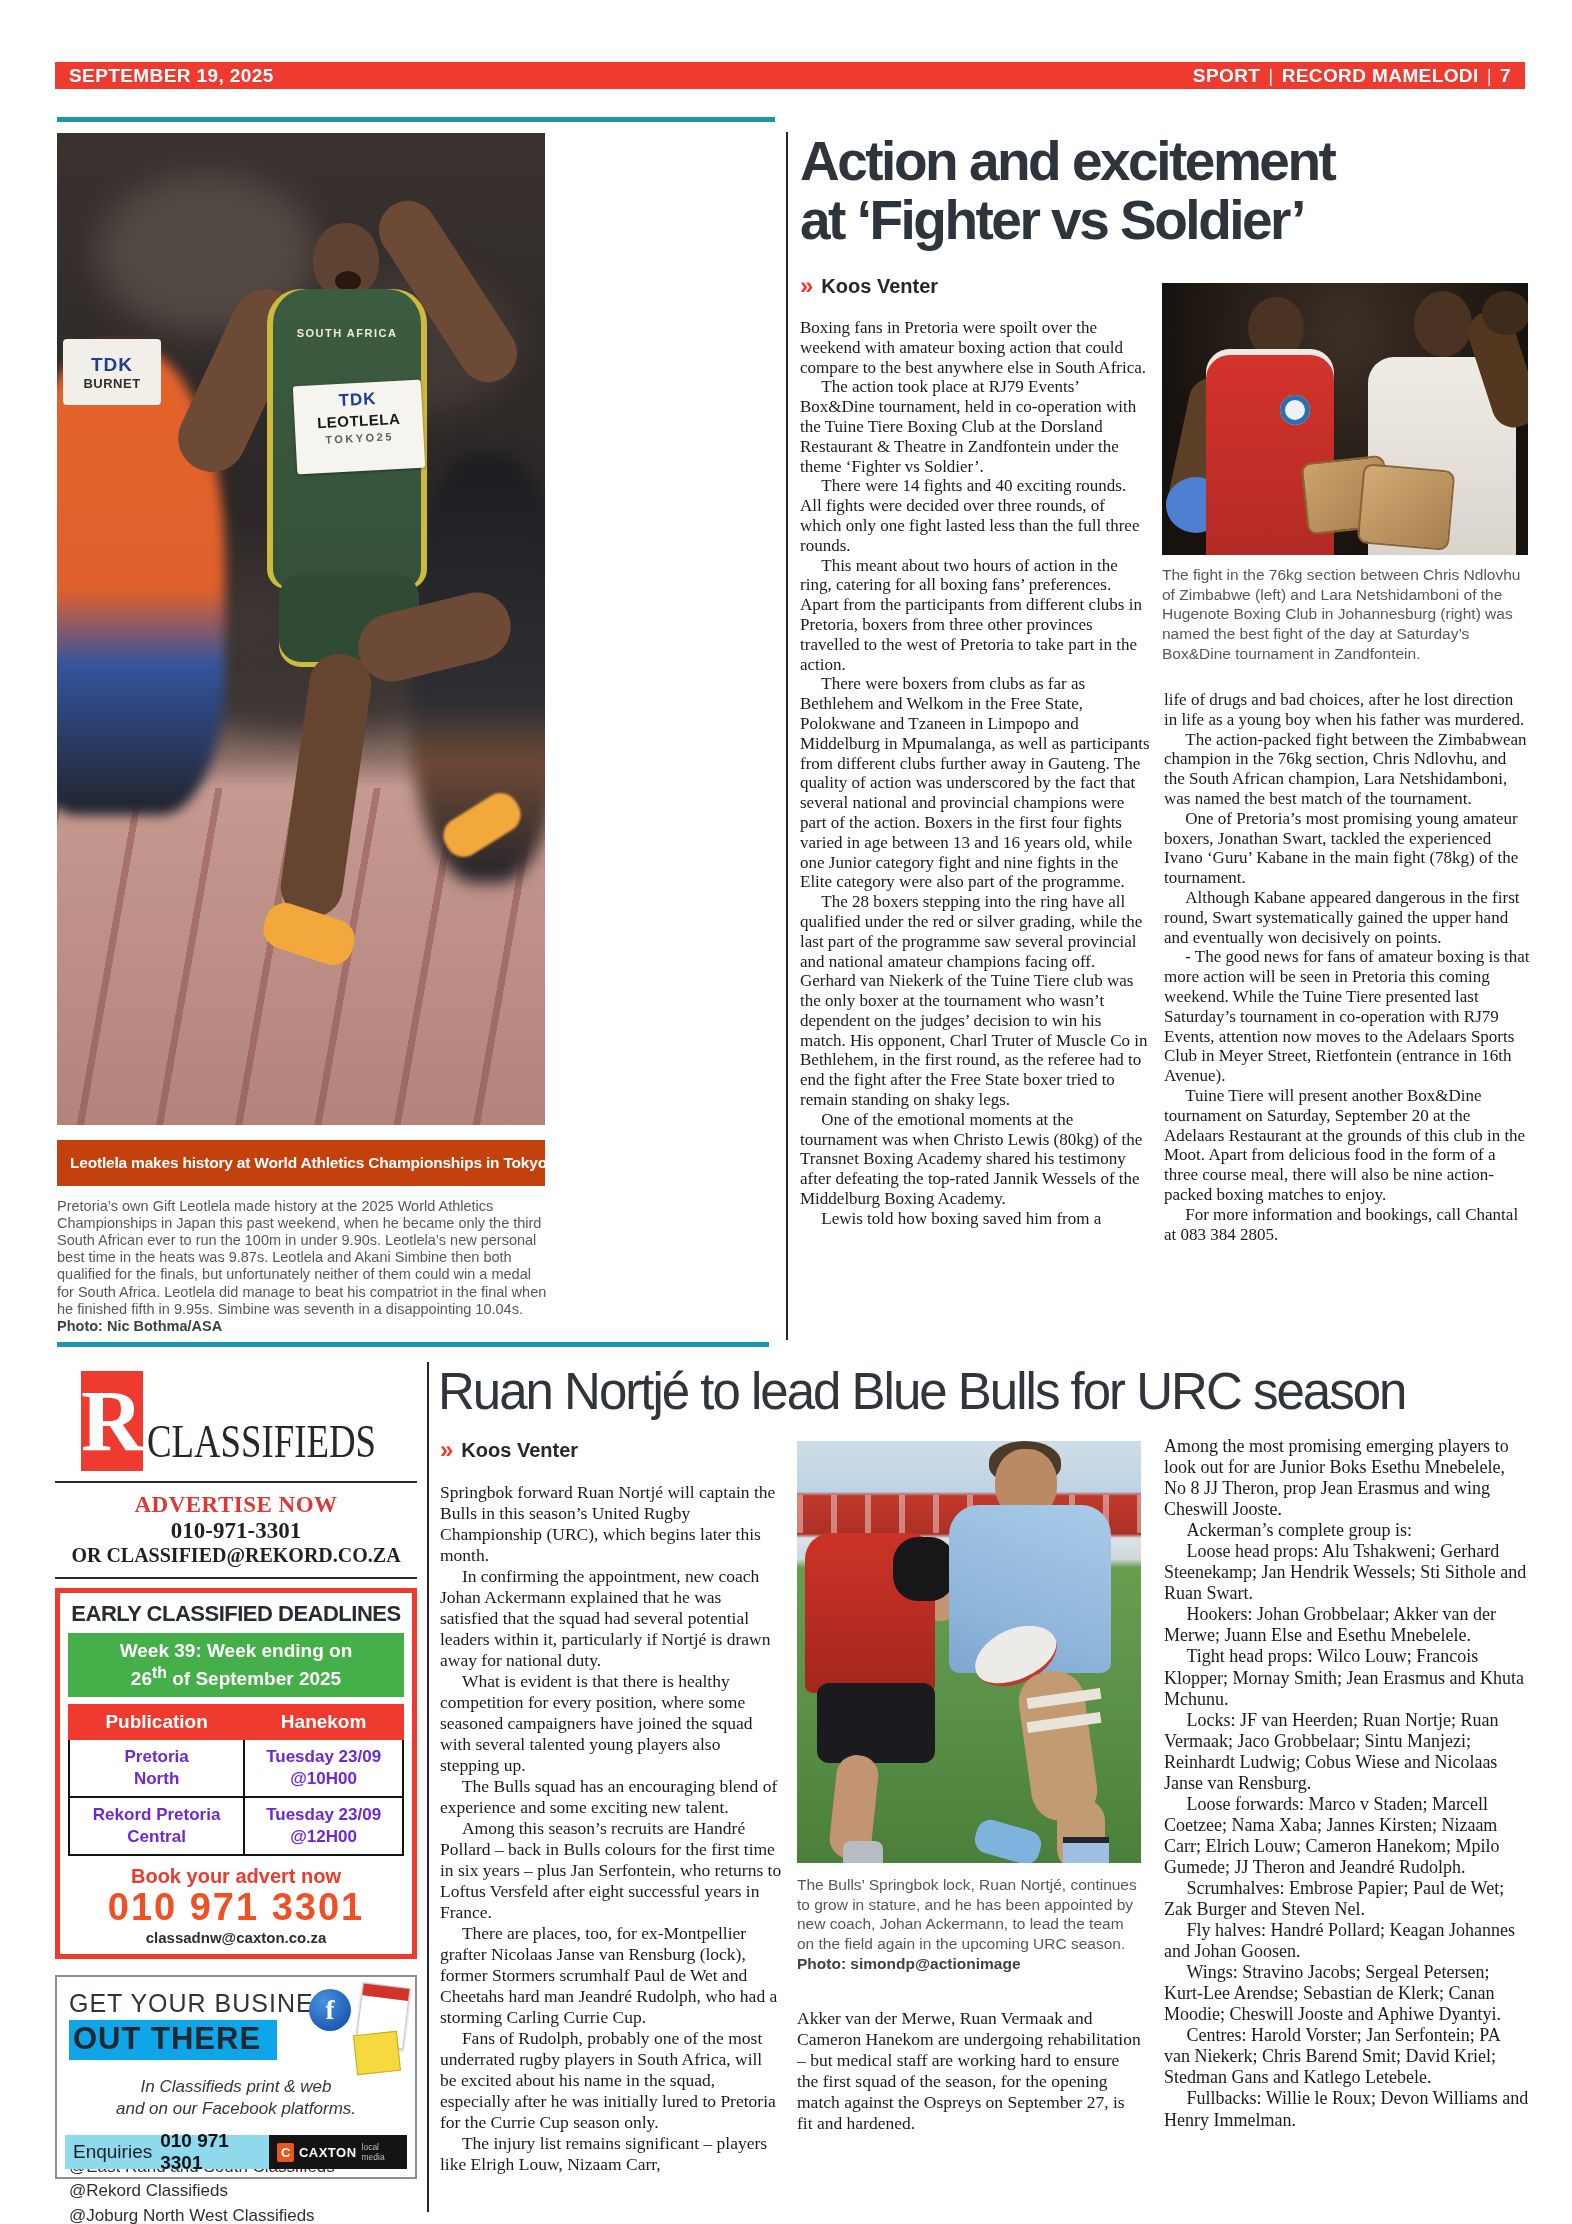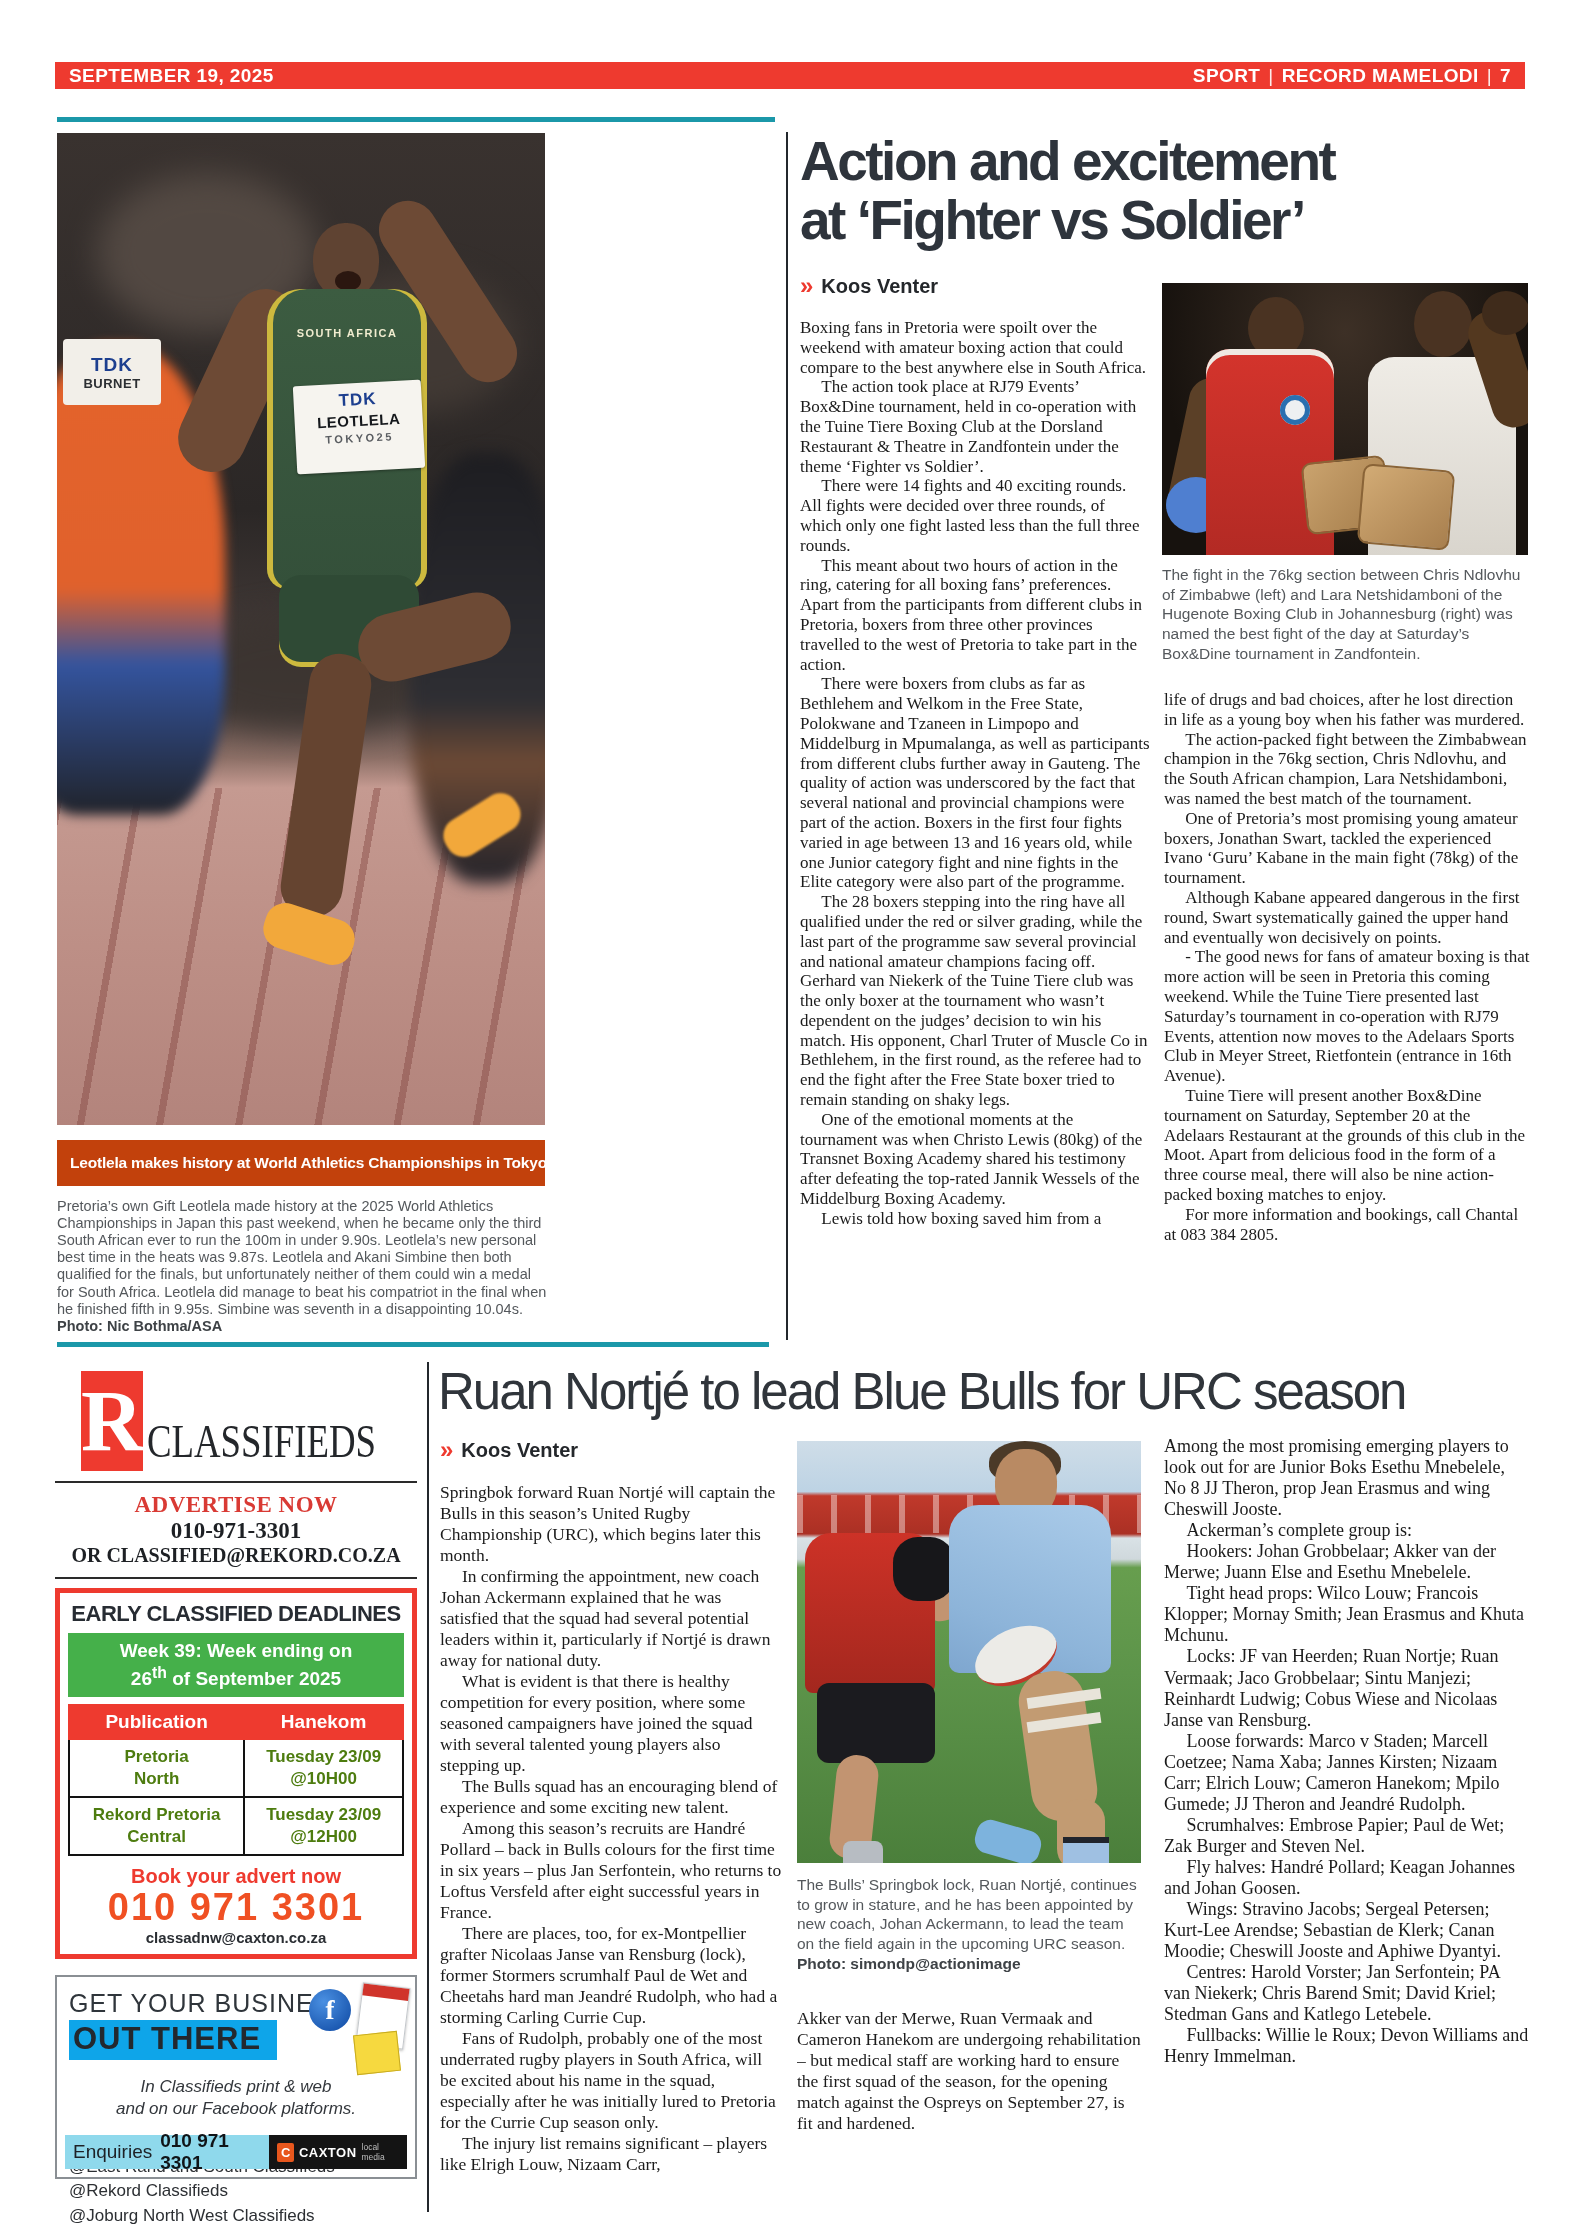--- a/index.html
+++ b/index.html
@@ -129,21 +129,21 @@
   .cls-adv { color:#d93a34; font-family:"Liberation Serif",serif; font-weight:700; font-size:23px;
     text-align:center; letter-spacing:.5px; }
   .cls-phone1 { font-family:"Liberation Serif",serif; font-weight:700; font-size:23px; text-align:center; color:#1d2024; }
   .cls-email1 { font-family:"Liberation Serif",serif; font-weight:700; font-size:20px; text-align:center; color:#1d2024; }
   .dl-box { border:5px solid #ee3a2f; padding:8px; margin-top:8px; }
   .dl-title { font-weight:700; font-size:22px; color:#272c33; text-align:center; letter-spacing:-.5px; }
   .dl-green { background:#45b04a; color:#fff; text-align:center; font-weight:700; font-size:19px;
     line-height:1.25; padding:6px 4px; margin-top:6px; }
   .dl-table { width:100%; border-collapse:collapse; margin-top:7px; }
   .dl-table th { background:#ee3a2f; color:#fff; font-size:19px; padding:5px 2px; border:2px solid #ee3a2f; }
-  .dl-table td { font-weight:700; font-size:17px; color:#4d7c0f; text-align:center; padding:6px 2px;
+  .dl-table td { font-weight:700; font-size:17px; color:#6d28d9; text-align:center; padding:6px 2px;
     border:2.5px solid #121212; white-space:pre-line; line-height:1.3; }
   .dl-book { color:#ee3a2f; font-weight:700; font-size:20px; text-align:center; margin-top:9px; }
   .dl-phone { color:#f05023; font-weight:700; font-size:38px; text-align:center; letter-spacing:2px; line-height:1.05; }
   .dl-email { font-weight:700; font-size:15px; color:#2a2e33; text-align:center; margin-top:1px; }
 
   .promo { border:2px solid #8a8f94; margin-top:16px; position:relative; height:204px; padding:12px 12px 0; }
   .promo-l1 { font-size:25px; color:#2f353b; letter-spacing:1px; }
   .promo-l2 { display:inline-block; background:#0ea5e9; color:#23282e; font-weight:700; font-size:31px;
     padding:1px 16px 3px 4px; letter-spacing:1px; margin-top:2px; }
   .promo-fb { position:absolute; right:64px; top:12px; width:42px; height:42px; border-radius:50%;
@@ -317,20 +317,21 @@
     <p class="credit">Photo: simondp@actionimage</p>
   </div>
 
   <div class="abs col col-rug" style="left:797px; top:2008px; width:346px; height:200px;">
       <p>Akker van der Merwe, Ruan Vermaak and Cameron Hanekom are undergoing rehabilitation – but medical staff are working hard to ensure the first squad of the season, for the opening match against the Ospreys on September 27, is fit and hardened.</p>
     </div>
 
   <div class="abs col" style="left:1164px; top:1436px; width:366px; height:744px; font-size:18px; line-height:1.17;">
       <p>Among the most promising emerging players to look out for are Junior Boks Esethu Mnebelele, No 8 JJ Theron, prop Jean Erasmus and wing Cheswill Jooste.</p>
       <p>Ackerman’s complete group is:</p>
+      <p>Loose head props: Alu Tshakweni; Gerhard Steenekamp; Jan Hendrik Wessels; Sti Sithole and Ruan Swart.</p>
       <p>Hookers: Johan Grobbelaar; Akker van der Merwe; Juann Else and Esethu Mnebelele.</p>
       <p>Tight head props: Wilco Louw; Francois Klopper; Mornay Smith; Jean Erasmus and Khuta Mchunu.</p>
       <p>Locks: JF van Heerden; Ruan Nortje; Ruan Vermaak; Jaco Grobbelaar; Sintu Manjezi; Reinhardt Ludwig; Cobus Wiese and Nicolaas Janse van Rensburg.</p>
       <p>Loose forwards: Marco v Staden; Marcell Coetzee; Nama Xaba; Jannes Kirsten; Nizaam Carr; Elrich Louw; Cameron Hanekom; Mpilo Gumede; JJ Theron and Jeandré Rudolph.</p>
       <p>Scrumhalves: Embrose Papier; Paul de Wet; Zak Burger and Steven Nel.</p>
       <p>Fly halves: Handré Pollard; Keagan Johannes and Johan Goosen.</p>
       <p>Wings: Stravino Jacobs; Sergeal Petersen; Kurt-Lee Arendse; Sebastian de Klerk; Canan Moodie; Cheswill Jooste and Aphiwe Dyantyi.</p>
       <p>Centres: Harold Vorster; Jan Serfontein; PA van Niekerk; Chris Barend Smit; David Kriel; Stedman Gans and Katlego Letebele.</p>
       <p>Fullbacks: Willie le Roux; Devon Williams and Henry Immelman.</p>
     </div>

